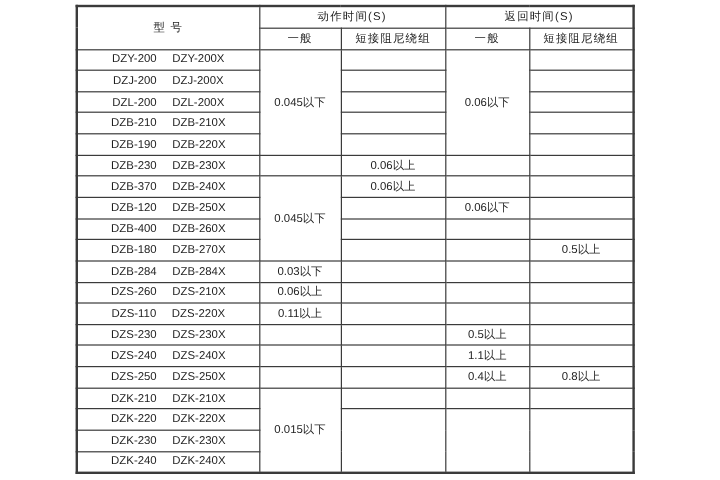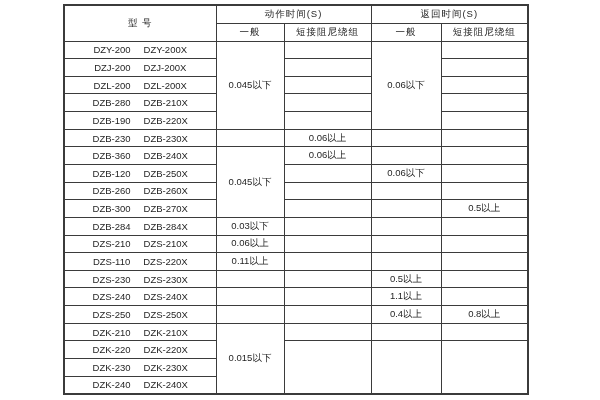--- a/index.html
+++ b/index.html
@@ -107,21 +107,21 @@
             <span>DZL-200X</span>
           </div>
         </td>
         <td></td>
         <td></td>
       </tr>
 
       <tr class="d">
         <td class="model-cell">
           <div class="model-pair">
-            <span>DZB-280</span>
+            <span>DZB-210</span>
             <span>DZB-210X</span>
           </div>
         </td>
         <td></td>
         <td></td>
       </tr>
 
       <tr class="d">
         <td class="model-cell">
           <div class="model-pair">
@@ -142,21 +142,21 @@
         </td>
         <td></td>
         <td>0.06以上</td>
         <td></td>
         <td></td>
       </tr>
 
       <tr class="d">
         <td class="model-cell">
           <div class="model-pair">
-            <span>DZB-360</span>
+            <span>DZB-370</span>
             <span>DZB-240X</span>
           </div>
         </td>
         <td rowspan="4">0.045以下</td>
         <td>0.06以上</td>
         <td></td>
         <td></td>
       </tr>
 
       <tr class="d">
@@ -167,33 +167,33 @@
           </div>
         </td>
         <td></td>
         <td>0.06以下</td>
         <td></td>
       </tr>
 
       <tr class="d">
         <td class="model-cell">
           <div class="model-pair">
-            <span>DZB-260</span>
+            <span>DZB-400</span>
             <span>DZB-260X</span>
           </div>
         </td>
         <td></td>
         <td></td>
         <td></td>
       </tr>
 
       <tr class="d">
         <td class="model-cell">
           <div class="model-pair">
-            <span>DZB-300</span>
+            <span>DZB-180</span>
             <span>DZB-270X</span>
           </div>
         </td>
         <td></td>
         <td></td>
         <td>0.5以上</td>
       </tr>
 
       <tr class="d">
         <td class="model-cell">
@@ -204,21 +204,21 @@
         </td>
         <td>0.03以下</td>
         <td></td>
         <td></td>
         <td></td>
       </tr>
 
       <tr class="d">
         <td class="model-cell">
           <div class="model-pair">
-            <span>DZS-210</span>
+            <span>DZS-260</span>
             <span>DZS-210X</span>
           </div>
         </td>
         <td>0.06以上</td>
         <td></td>
         <td></td>
         <td></td>
       </tr>
 
       <tr class="d">

